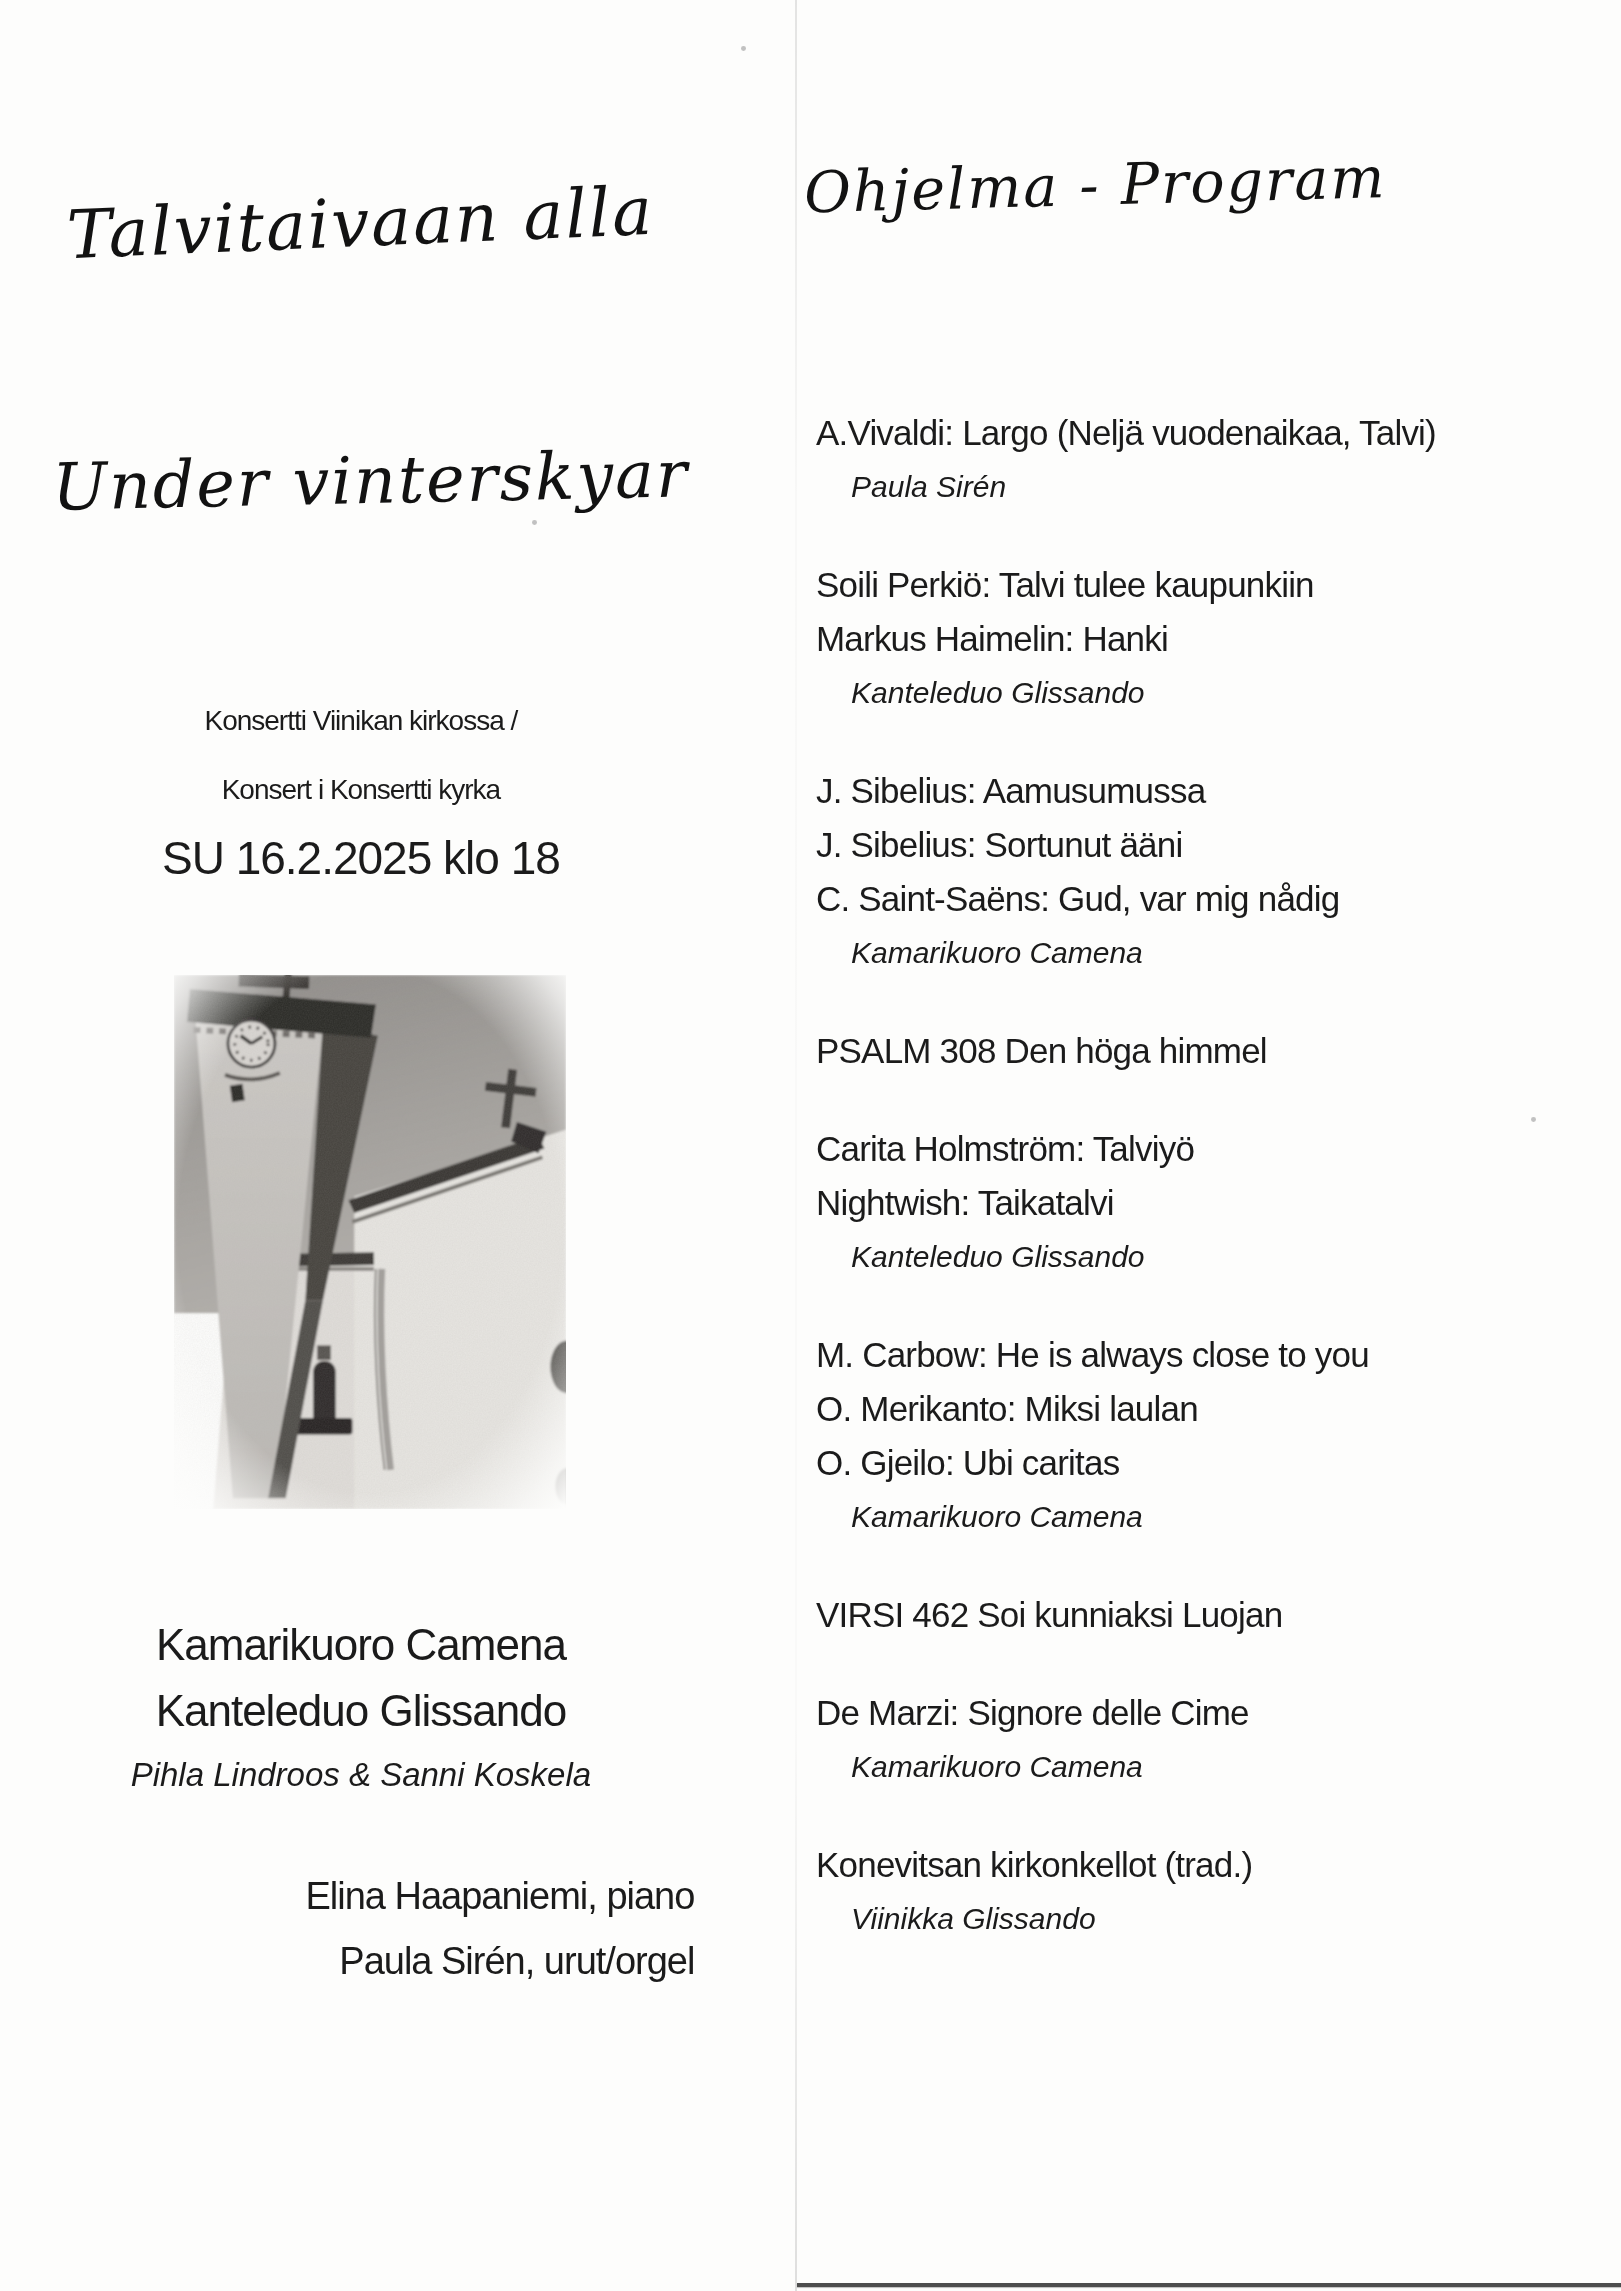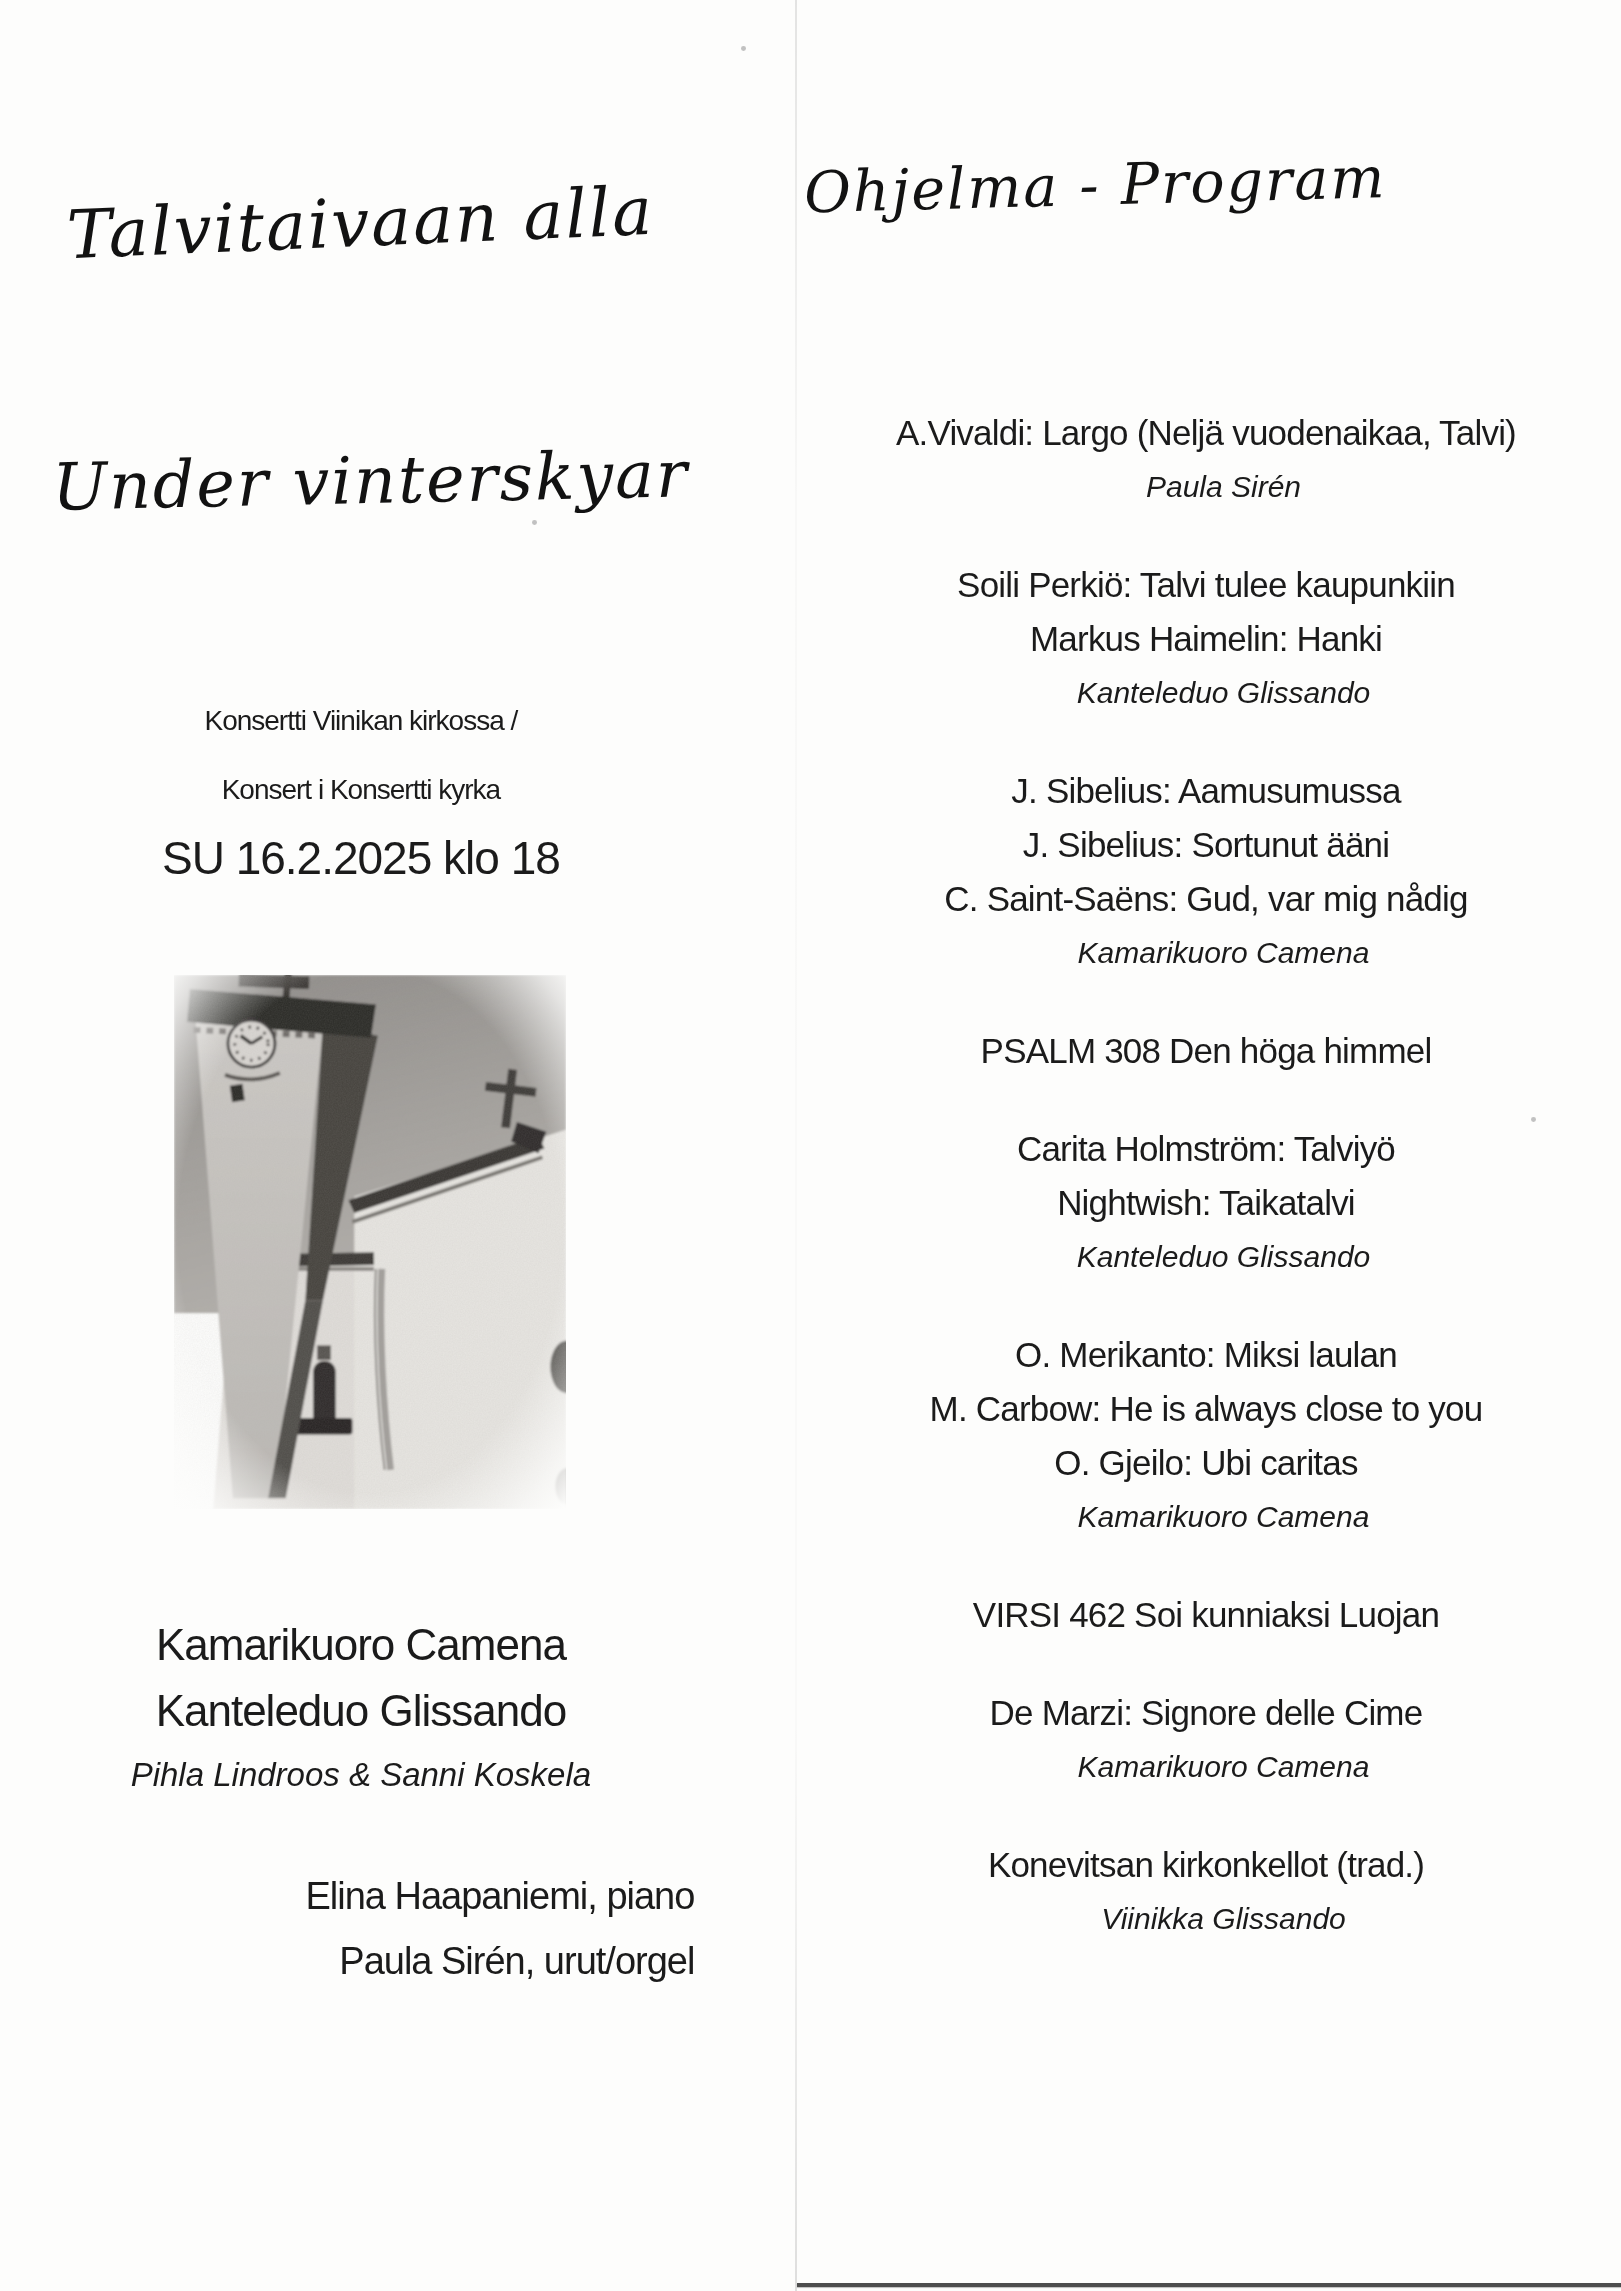--- a/index.html
+++ b/index.html
@@ -36,21 +36,21 @@
   .event-l3{font-size:46px;}
   .photo-wrap{position:absolute;left:147px;top:975px;width:392px;height:534px;}
   .ensembles{position:absolute;left:0;top:1612px;width:667px;line-height:66px;font-size:44px;letter-spacing:-1px;}
   .ensembles .members{font-size:33px;font-style:italic;line-height:61px;letter-spacing:0;}
   .musicians{position:absolute;left:0;top:1864px;width:667px;font-size:38px;line-height:65px;letter-spacing:-1px;text-align:right;}
 
   
   .right-col{position:absolute;left:802px;top:0;width:794px;}
   .script-hdr{position:absolute;left:2px;top:149px;width:794px;font-size:57px;transform:rotate(-1.5deg);text-align:left;}
   .program{position:absolute;left:2px;top:406px;width:792px;}
-  .pgroup{margin:0 0 44px 12px;text-align:center;}
+  .pgroup{margin:0 0 44px 12px;}
   .pline{font-size:35px;line-height:54px;letter-spacing:-0.8px;white-space:nowrap;}
   .pperf{font-size:30px;line-height:54px;font-style:italic;padding-left:35px;letter-spacing:0;}
 </style>
 </head>
 <body>
 
 <div class="page">
 
   <div class="left-col">
 
@@ -187,22 +187,22 @@
         <div class="pline">PSALM 308 Den höga himmel</div>
       </div>
 
       <div class="pgroup">
         <div class="pline">Carita Holmström: Talviyö</div>
         <div class="pline">Nightwish: Taikatalvi</div>
         <div class="pperf">Kanteleduo Glissando</div>
       </div>
 
       <div class="pgroup">
+        <div class="pline">M. Carbow: He is always close to you</div>
         <div class="pline">O. Merikanto: Miksi laulan</div>
-        <div class="pline">M. Carbow: He is always close to you</div>
         <div class="pline">O. Gjeilo: Ubi caritas</div>
         <div class="pperf">Kamarikuoro Camena</div>
       </div>
 
       <div class="pgroup">
         <div class="pline">VIRSI 462 Soi kunniaksi Luojan</div>
       </div>
 
       <div class="pgroup">
         <div class="pline">De Marzi: Signore delle Cime</div>

